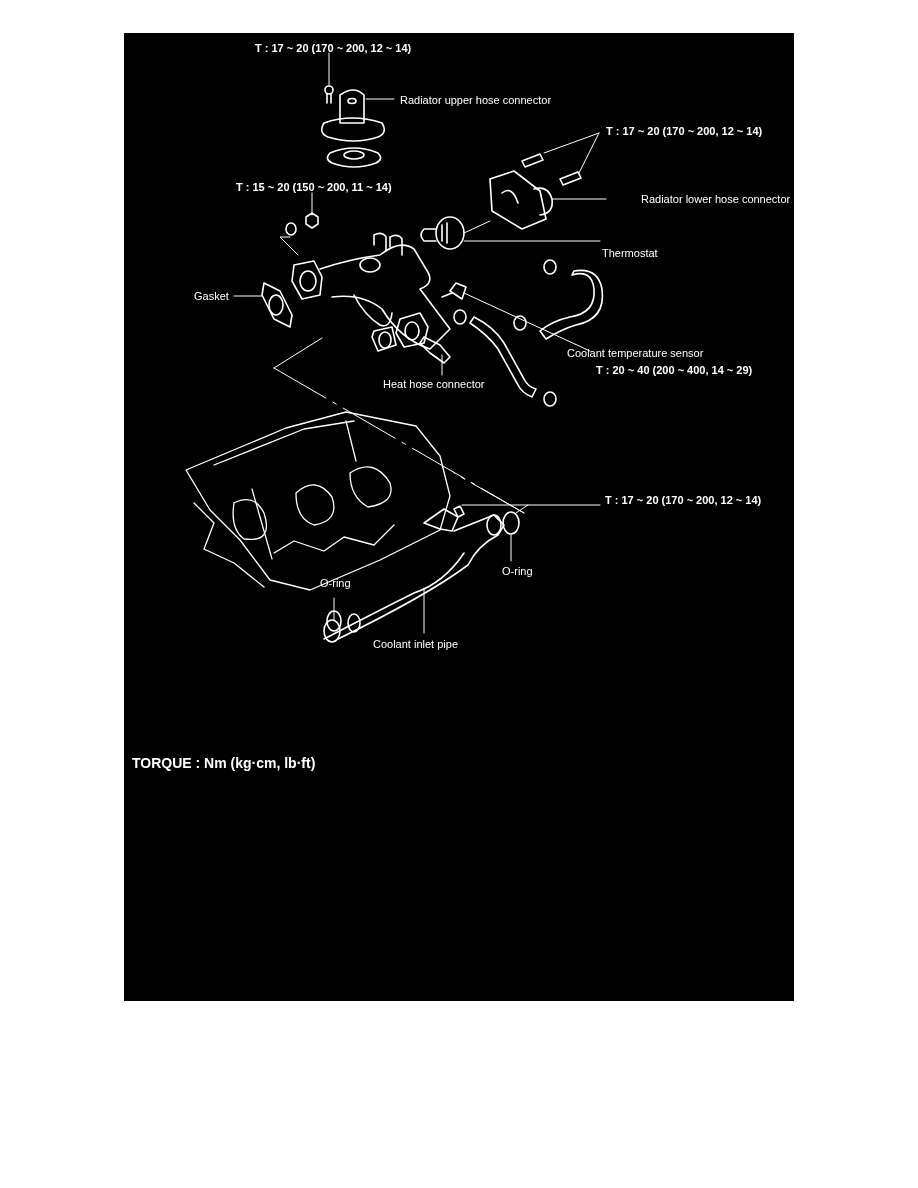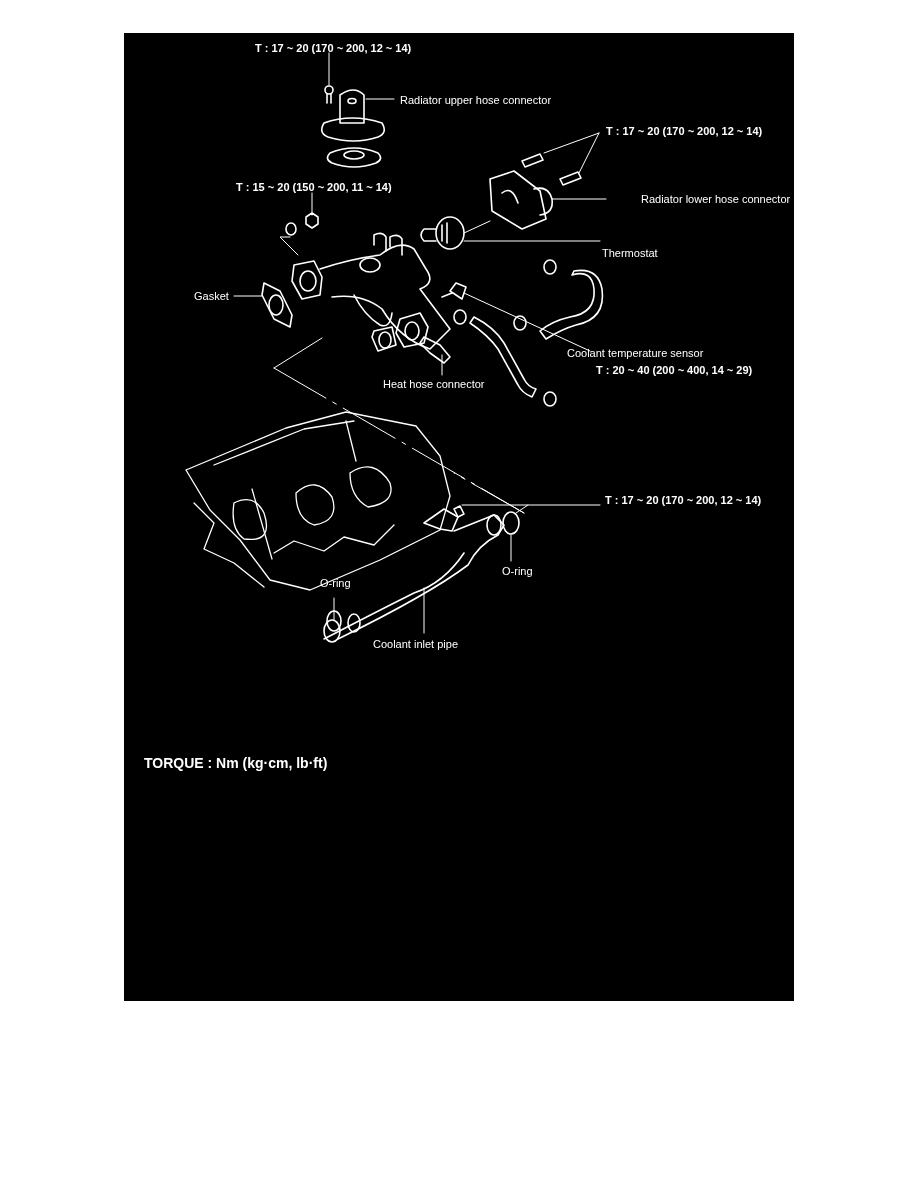--- a/index.html
+++ b/index.html
@@ -7,21 +7,21 @@
     #panel {
       position: absolute; left: 124px; top: 33px; width: 670px; height: 968px;
       background: #000000;
     }
     #panel svg { position: absolute; left: 0; top: 0; }
     .lbl {
       position: absolute; color: #ffffff; white-space: nowrap;
       font-family: "Liberation Sans", sans-serif; font-size: 11px; line-height: 13px;
     }
     .lbl.t { font-weight: bold; }
-    .lbl.big { font-weight: bold; font-size: 14px; line-height: 16px; margin-left: 12px; }
+    .lbl.big { font-weight: bold; font-size: 14px; line-height: 16px; }
   </style>
 </head>
 <body>
 
 <div id="panel">
   <svg width="670" height="745" viewBox="0 0 670 745" fill="none" stroke="#ffffff" stroke-width="1.6" stroke-linecap="round" stroke-linejoin="round">
 
     <g>
       <line x1="205" y1="20" x2="205" y2="52" stroke-width="1"></line>
       <circle cx="205" cy="57" r="4"></circle>

